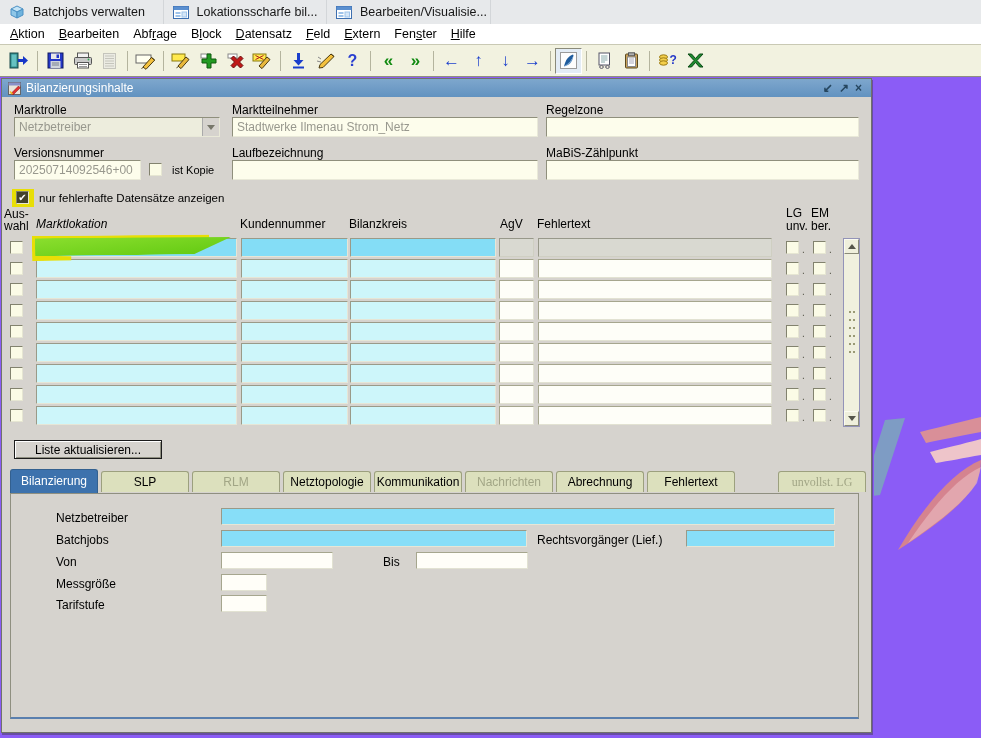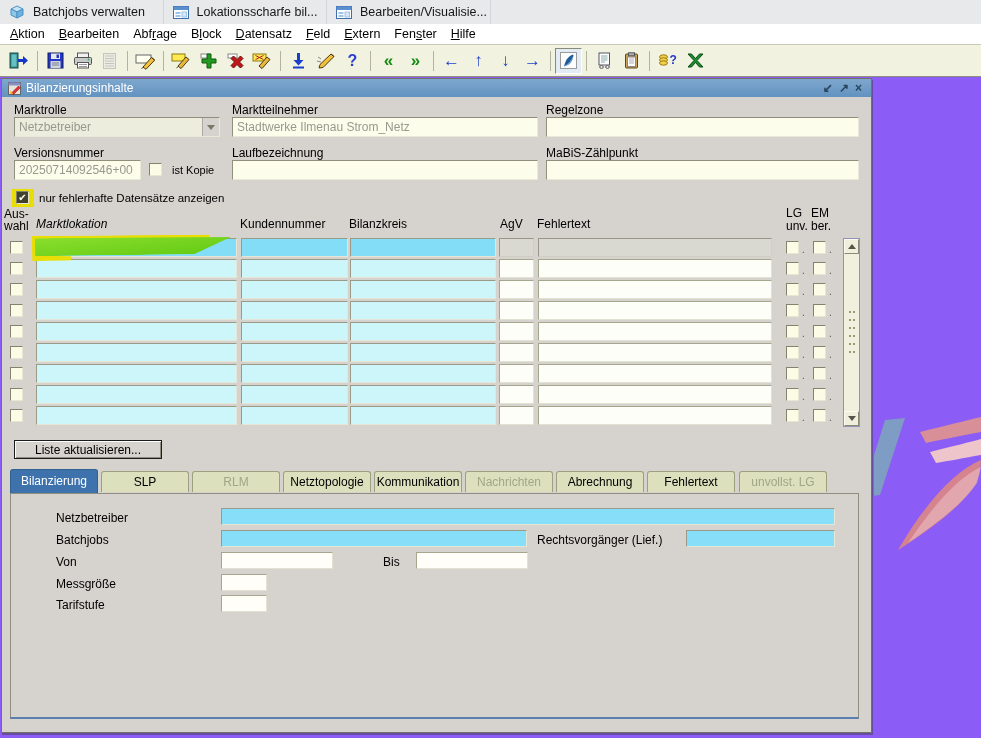--- a/index.html
+++ b/index.html
@@ -536,21 +536,21 @@
 
         <div id="tabstrip">
             <div class="dtab active" style="left: 8px;">Bilanzierung</div>
             <div class="dtab" style="left: 99px;">SLP</div>
             <div class="dtab disabled" style="left: 190px;">RLM</div>
             <div class="dtab" style="left: 281px;">Netztopologie</div>
             <div class="dtab" style="left: 372px;">Kommunikation</div>
             <div class="dtab disabled" style="left: 463px;">Nachrichten</div>
             <div class="dtab" style="left: 554px;">Abrechnung</div>
             <div class="dtab" style="left: 645px;">Fehlertext</div>
-            <div class="dtab disabled" style="left: 737px;">unvollst. LG</div>
+            <div class="dtab disabled" style="left: 776px; font-family: Liberation Serif, serif;">unvollst. LG</div>
           </div>
 
         <div class="tabpanel">
           <span class="hdr2" style="left:45px;top:17px">Netzbetreiber</span>
           <input class="dfld cyan2" style="left: 210px; top: 14px; width: 614px;" readonly="" value="">
 
           <span class="hdr2" style="left:45px;top:39px">Batchjobs</span>
           <input class="dfld cyan2" style="left: 210px; top: 36px; width: 306px;" readonly="" value="">
           <span class="hdr2" style="left:526px;top:39px">Rechtsvorgänger (Lief.)</span>
           <input class="dfld cyan2" style="left: 675px; top: 36px; width: 149px;" readonly="" value="">

